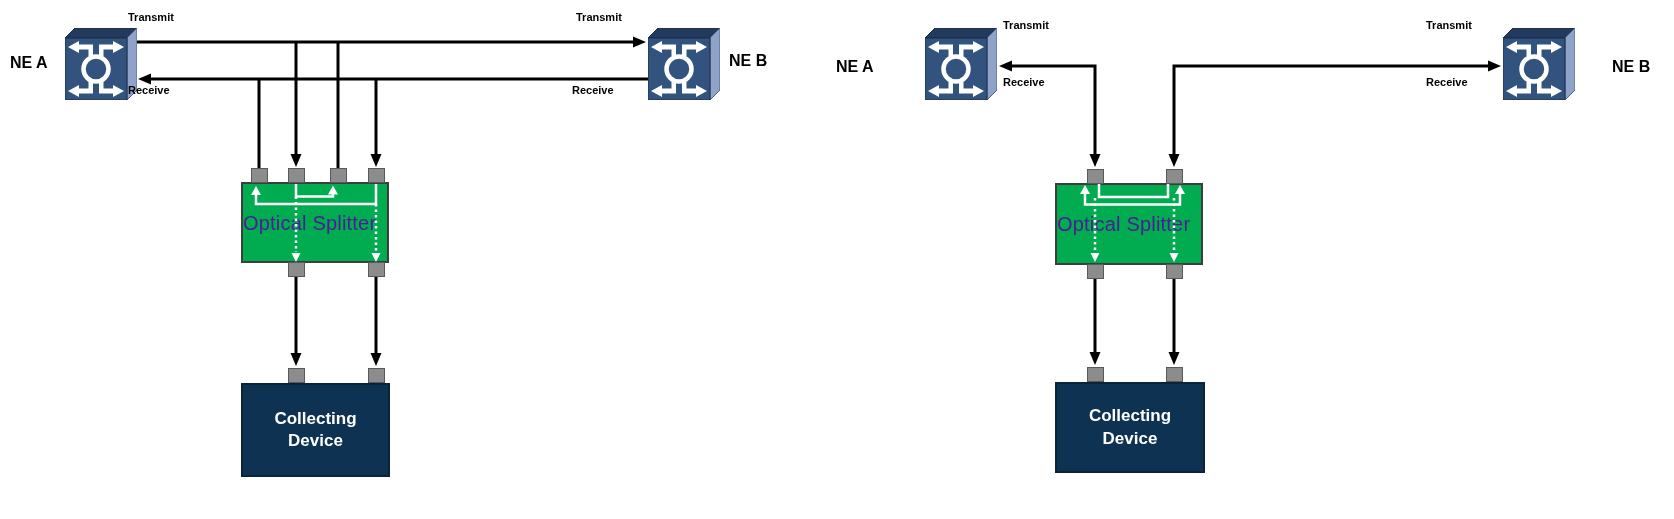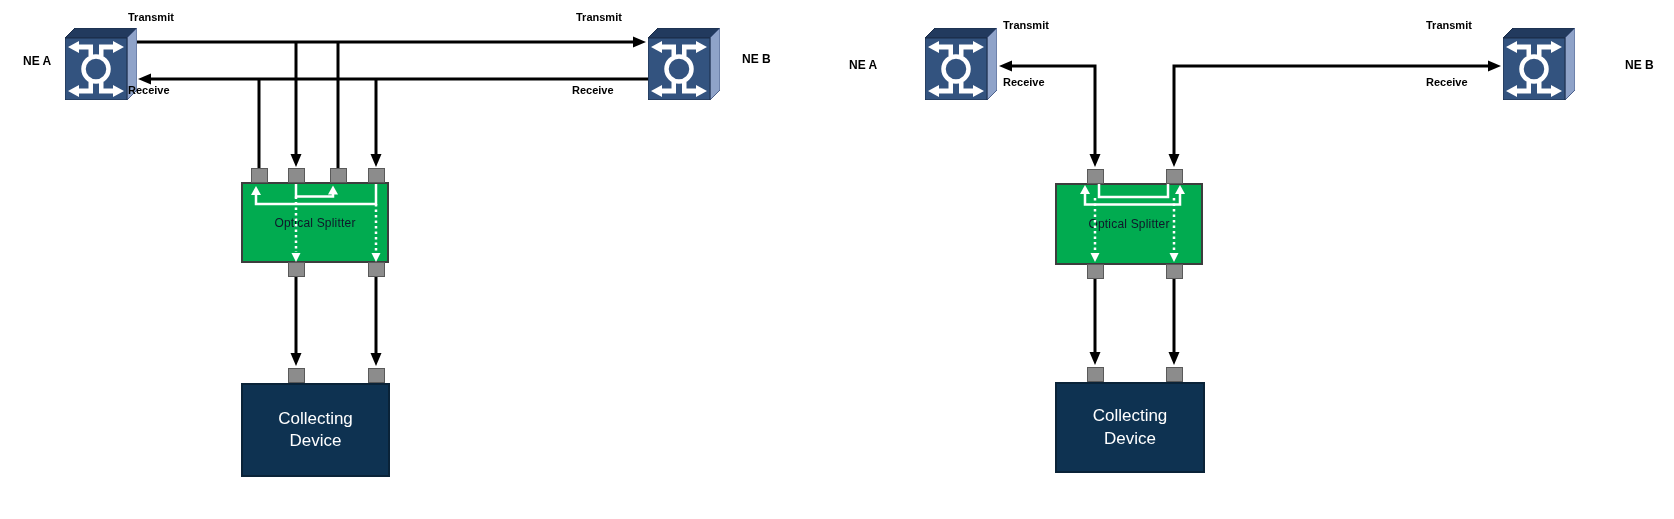--- a/index.html
+++ b/index.html
@@ -1,28 +1,28 @@
 <!DOCTYPE html>
 <html><head>
 <meta charset="utf-8">
 <style>
   html,body{margin:0;padding:0;background:#fff;}
   #stage{position:relative;width:1674px;height:519px;background:#fff;overflow:hidden;
          font-family:"Liberation Sans",sans-serif;}
   .box{position:absolute;box-sizing:border-box;z-index:1;}
   .splitter{background:#01AB50;border:2px solid #3d3d3d;}
   .splitter .txt{position:absolute;left:0;right:0;top:50%;transform:translateY(-50%);
-                 text-align:center;color:#0f172a;font-size:12px;letter-spacing:.2px;}
+                 text-align:left;color:#4c1d95;font-size:20px;letter-spacing:.2px;}
   .collector{background:#0E3251;border:2px solid #0a2338;display:flex;align-items:center;justify-content:center;}
-  .collector .txt{color:#fff;font-weight:normal;font-size:17px;line-height:1.3;text-align:center;width:100px;}
+  .collector .txt{color:#fff;font-weight:bold;font-size:17px;line-height:1.3;text-align:center;width:100px;}
   .overlay{position:absolute;left:0;top:0;z-index:2;}
   .port{position:absolute;width:17px;height:15px;background:#8c8c8c;border:1.5px solid #595959;
         box-sizing:border-box;z-index:3;}
   .lbl{position:absolute;z-index:4;font-weight:bold;font-size:11px;color:#000;white-space:nowrap;}
-  .lbl-ne{font-size:12px;margin-left:13px;}
+  .lbl-ne{font-size:16px;}
   .ne{position:absolute;z-index:3;}
   .defs{position:absolute;width:0;height:0;}
 </style>
 </head>
 <body>
 
 <svg class="defs" aria-hidden="true">
   <defs>
     <symbol id="ne-icon" viewBox="0 0 72 72">
       <polygon points="0,10 10,0 72,0 62,10" fill="#223A5E" stroke="#1a2c49" stroke-width="1"></polygon>

